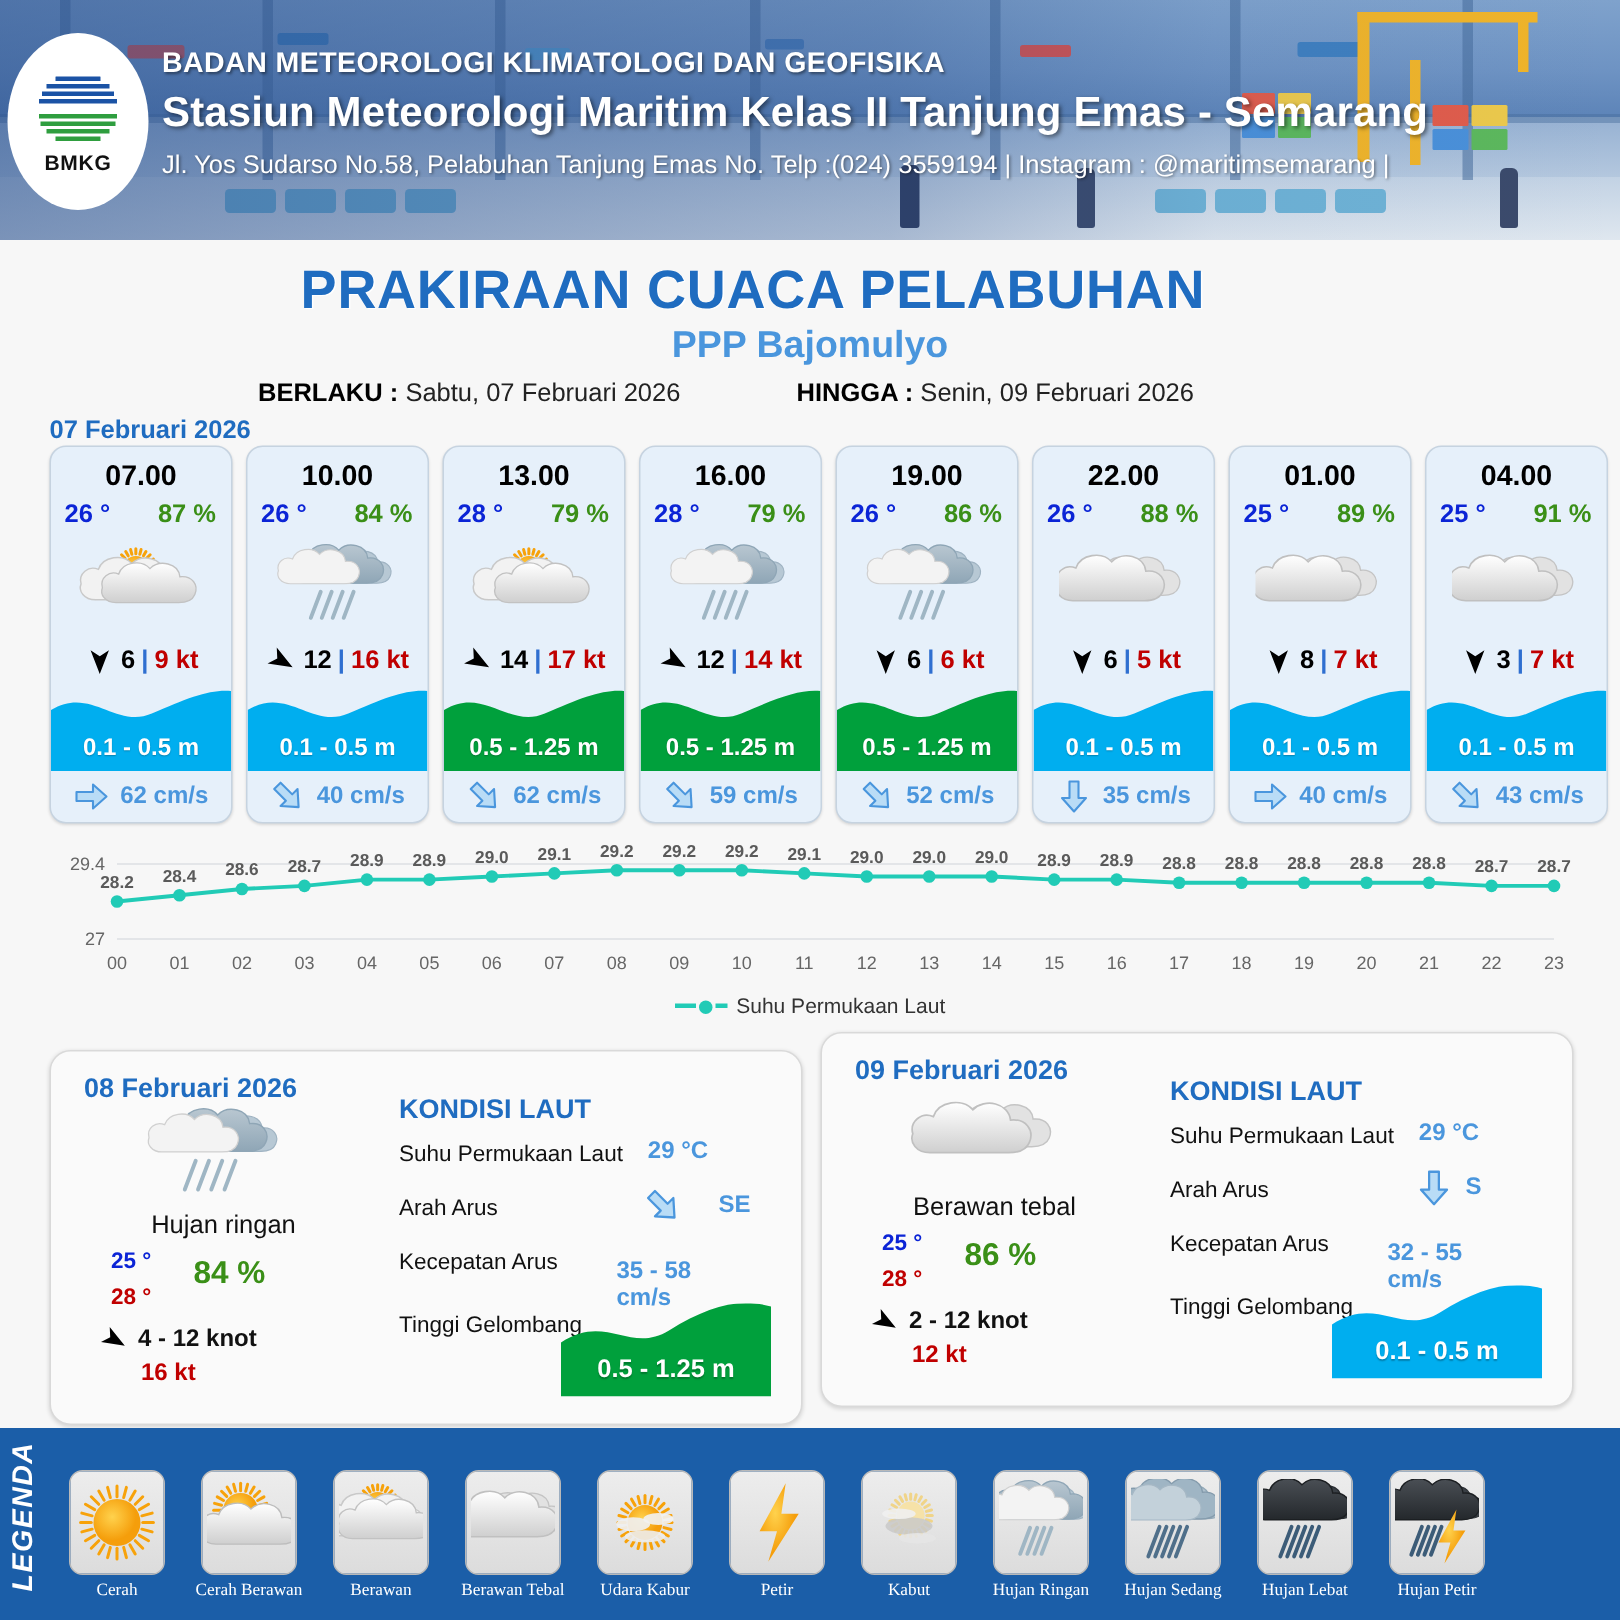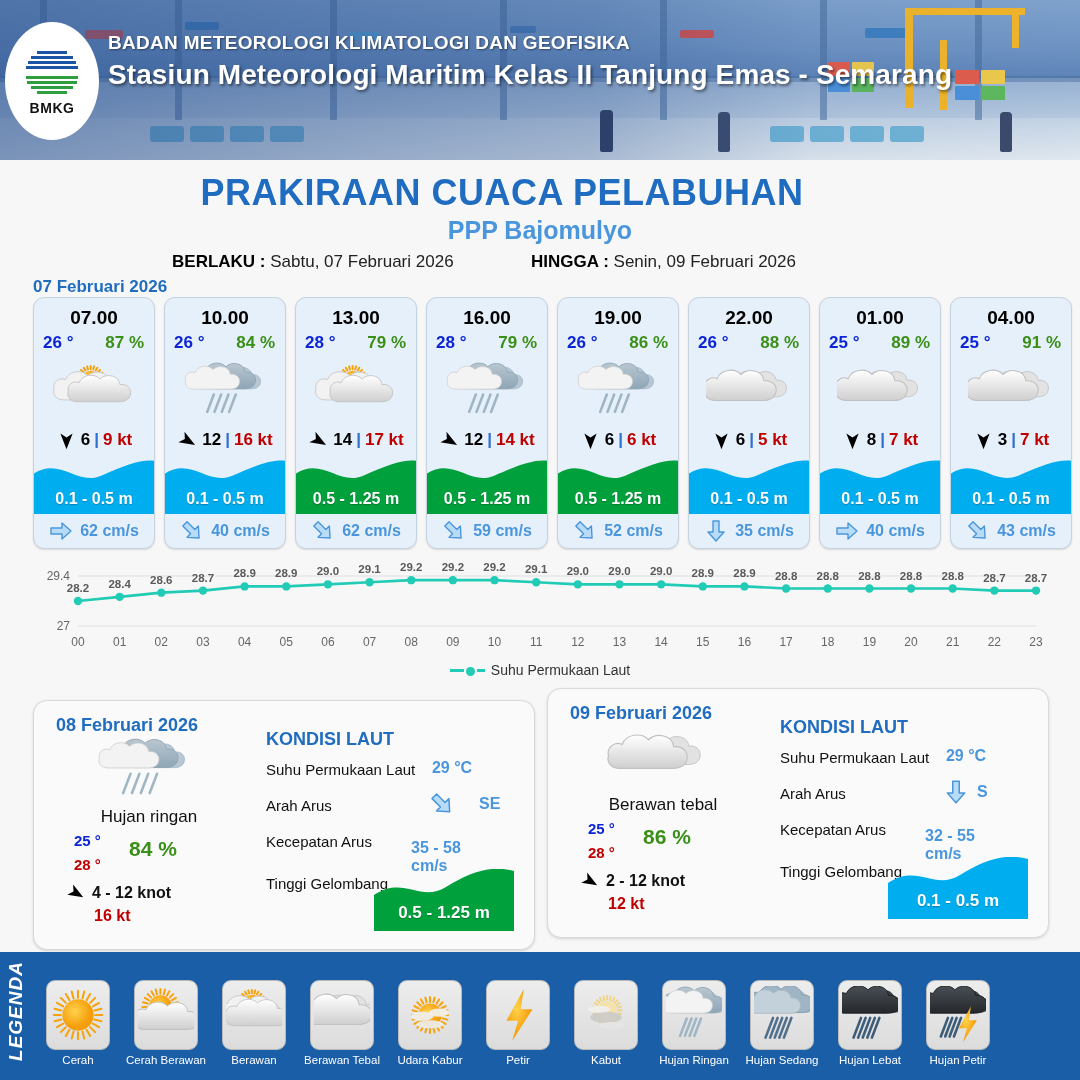--- a/index.html
+++ b/index.html
@@ -107,21 +107,21 @@
   .dp-val{position:absolute;font-size:16px;font-weight:bold;color:#4a96dd;}
 
   
   .legendbar{position:absolute;left:0;top:952px;width:1080px;height:128px;background:#1b5ea8;}
   .legenda-side{position:absolute;left:0;top:0;width:32px;height:128px;background:#1b5ea8;}
   .legenda-word{position:absolute;left:-48px;top:48px;width:128px;text-align:center;
     transform:rotate(-90deg);font-size:19px;font-weight:bold;font-style:italic;color:#fff;letter-spacing:1px;}
   .legend-inner{position:absolute;left:32px;top:0;width:1048px;height:128px;background:#1b5ea8;}
   .legend-note{position:absolute;left:8px;top:7px;font-size:12.5px;font-style:italic;color:#fff;white-space:nowrap;}
   .legend-items{position:absolute;left:4px;top:28px;display:flex;gap:4px;}
-  .li{width:84px;display:flex;flex-direction:column;align-items:center;}
+  .li{width:84px;display:flex;flex-direction:column;align-items:center;font-family:Liberation Serif, serif;}
   .li-box{width:62px;height:68px;background:linear-gradient(180deg,#ededed 0%,#dcdcdc 100%);
     border:1px solid #b9b9b9;border-radius:9px;display:flex;align-items:center;justify-content:center;}
   .li-lbl{margin-top:4px;font-size:11.5px;color:#ffffff;white-space:nowrap;}
 </style>
 </head>
 <body>
 
 <div class="header">
   <div class="hdr-sea"></div>
   <div class="hdr-floor"></div>
@@ -179,20 +179,21 @@
       <div class="lg-g" style="top:29px; left:3px;  width:52px;"></div>
       <div class="lg-g" style="top:34px; left:4px;  width:50px;"></div>
       <div class="lg-g" style="top:39px; left:8px;  width:42px;"></div>
       <div class="lg-g" style="top:44px; left:14px; width:30px;"></div>
     </div>
     <div class="logo-text">BMKG</div>
   </div>
 
   <div class="hdr-l1">BADAN METEOROLOGI KLIMATOLOGI DAN GEOFISIKA</div>
   <div class="hdr-l2">Stasiun Meteorologi Maritim Kelas II Tanjung Emas - Semarang</div>
+  <div class="hdr-l3">Jl. Yos Sudarso No.58, Pelabuhan Tanjung Emas No. Telp :(024) 3559194 | Instagram : @maritimsemarang |</div>
 </div>
 
 <div class="title1">PRAKIRAAN CUACA PELABUHAN</div>
 <div class="title2">PPP Bajomulyo</div>
 <div class="validrow">
   <span class="lbl">BERLAKU :</span>
   <span>Sabtu, 07 Februari 2026</span>
   <span class="gap"></span>
   <span class="lbl">HINGGA :</span>
   <span>Senin, 09 Februari 2026</span>

